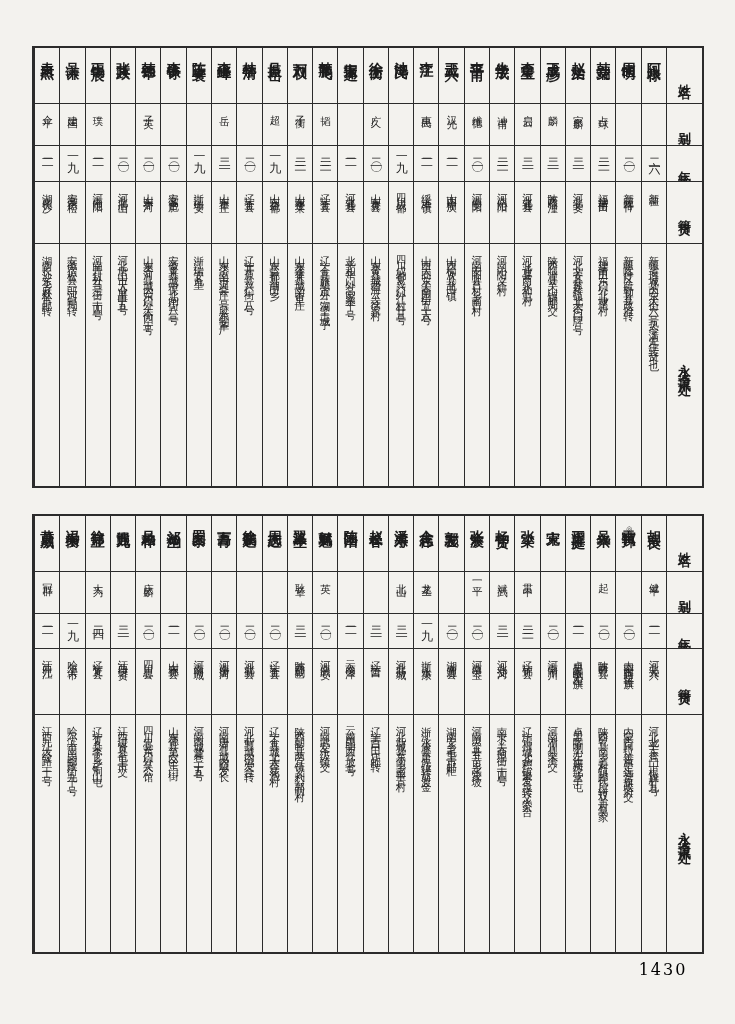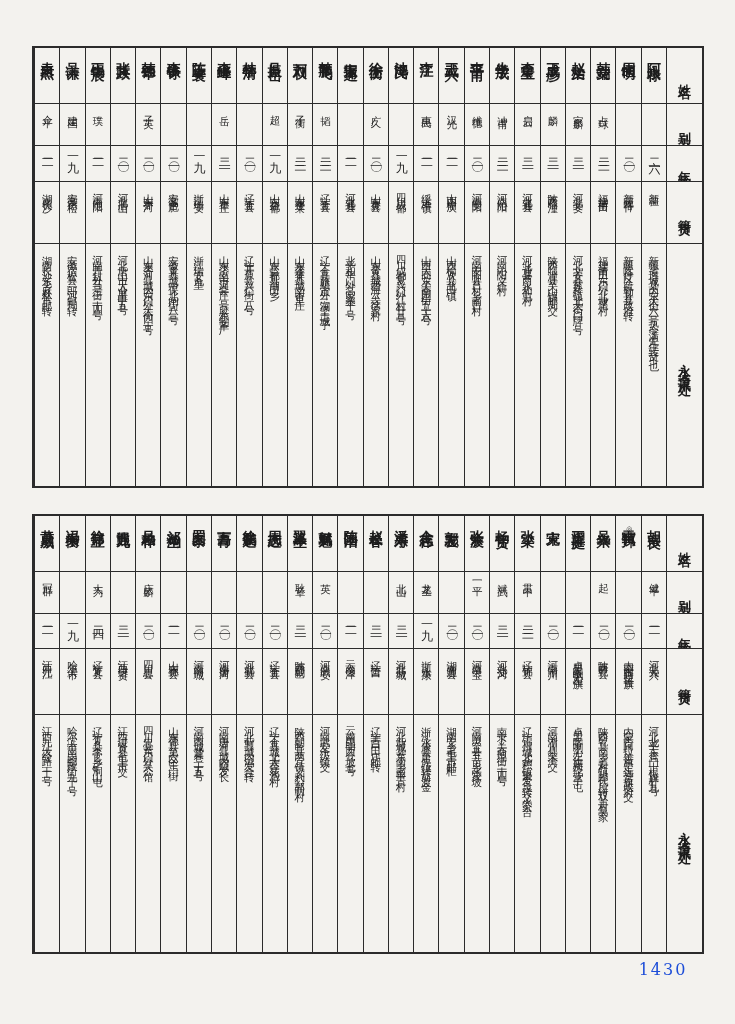--- a/index.html
+++ b/index.html
@@ -48,21 +48,21 @@
   .note{font-size:7px;letter-spacing:0;}
   .col-head .cell{justify-content:center;align-items:center;padding:0;}
   .col-head .vtext{font-size:13px;font-weight:bold;line-height:1;}
   .hd-name{letter-spacing:14px;}
   .hd-alias{letter-spacing:9px;}
   .hd-age{letter-spacing:5px;}
   .hd-native{letter-spacing:16px;}
   .hd-addr{letter-spacing:26px;}
   .page-number{
     position:absolute;left:608px;top:960px;width:110px;text-align:center;
-    font-family:"DejaVu Serif",serif;font-size:16px;letter-spacing:2px;color:#1d4ed8;
+    font-family:"DejaVu Serif",serif;font-size:16px;letter-spacing:2px;color:#000000;
   }
 </style>
 </head>
 <body>
 
 <div class="page">
 
   <div class="dir-table t1" id="table-top">
     <div class="col col-head">
       <div class="cell name">

